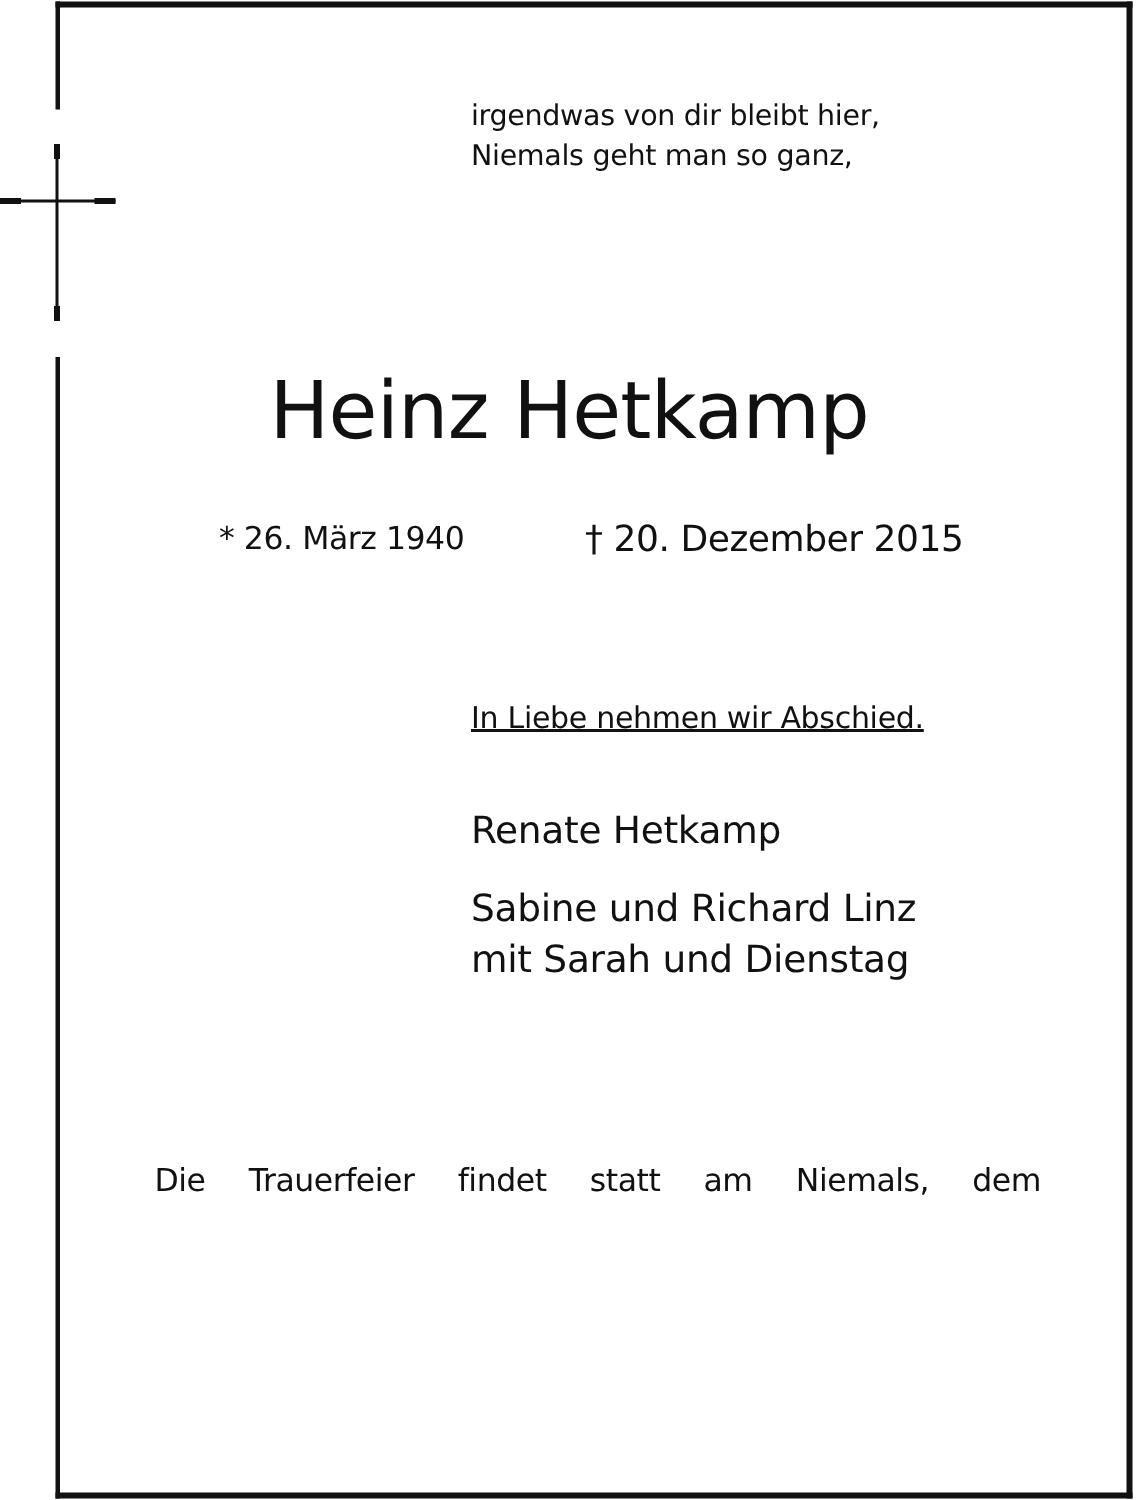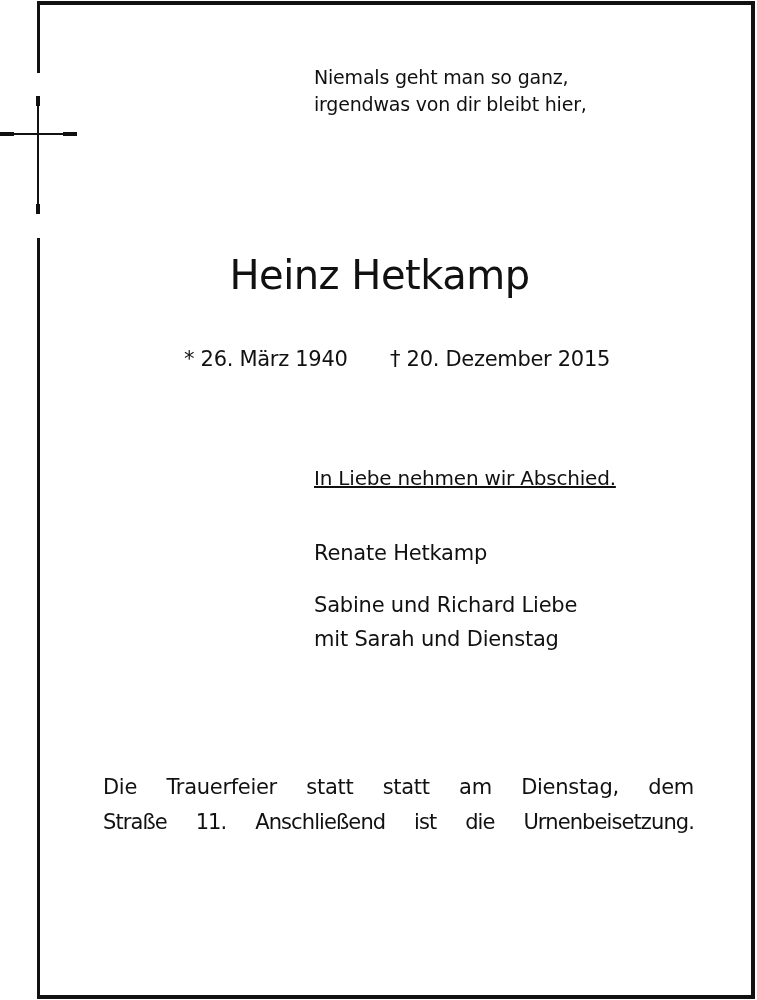--- a/index.html
+++ b/index.html
@@ -49,41 +49,41 @@
 
     .poem {
       position: absolute; left: 314px; top: 64px;
       font-size: 19px; line-height: 27px; letter-spacing: -0.2px;
     }
     .poem div { white-space: nowrap; }
 
     .name {
       position: absolute; left: 0; top: 245px; width: 757px;
       text-align: center;
-      font-size: 40px; line-height: 60px; letter-spacing: -0.5px;
+      font-size: 53px; line-height: 60px; letter-spacing: -0.5px;
       padding-left: 38px; box-sizing: border-box;
     }
     .name span { display: inline-block; transform: translateX(-18px); }
 
     .born {
       position: absolute; left: 146px; top: 345px;
-      font-size: 21px; line-height: 28px; white-space: nowrap; letter-spacing: -0.3px; margin-left: 38px;
+      font-size: 21px; line-height: 28px; white-space: nowrap; letter-spacing: -0.3px;
     }
     .died {
       position: absolute; left: 390px; top: 345px;
-      font-size: 21px; line-height: 28px; white-space: nowrap; letter-spacing: -0.3px;
+      font-size: 24px; line-height: 28px; white-space: nowrap; letter-spacing: -0.3px;
     }
 
     .farewell {
       position: absolute; left: 314px; top: 464px;
       font-size: 20px; line-height: 28px; white-space: nowrap; letter-spacing: -0.2px; text-decoration: underline;
     }
     .mourner {
       position: absolute; left: 314px;
-      font-size: 21px; line-height: 33px; white-space: nowrap; letter-spacing: -0.2px;
+      font-size: 25px; line-height: 33px; white-space: nowrap; letter-spacing: -0.2px;
     }
     .m1 { top: 537px; }
     .m2 { top: 589px; }
     .m3 { top: 623px; }
 
     .service {
       position: absolute; left: 103px; top: 770px; width: 591px;
       font-size: 21px; line-height: 34.5px; letter-spacing: -0.3px;
     }
     .service .line {
@@ -101,33 +101,32 @@
   <div class="frame-left-upper"></div>
   <div class="frame-left-lower"></div>
 </div>
 
 <div>
   <div class="cross-v"></div>
   <div class="cross-h"></div>
 </div>
 
 <div class="poem">
+  <div>irgendwas von dir bleibt hier,</div>
   <div>Niemals geht man so ganz,</div>
-  <div>irgendwas von dir bleibt hier,</div>
 </div>
 
 <div class="name">
   <span>Heinz Hetkamp</span>
 </div>
 
 <div class="born">* 26. März 1940</div>
 <div class="died">† 20. Dezember 2015</div>
 
 <div class="farewell">In Liebe nehmen wir Abschied.</div>
 
 <div class="mourner m1">Renate Hetkamp</div>
-<div class="mourner m2">Sabine und Richard Liebe</div>
+<div class="mourner m2">Sabine und Richard Linz</div>
 <div class="mourner m3">mit Sarah und Dienstag</div>
 
 <div class="service">
-  <span class="line">Die Trauerfeier statt statt am Dienstag, dem</span>
-  <span class="line last">Straße 11. Anschließend ist die Urnenbeisetzung.</span>
+  <span class="line">Die Trauerfeier findet statt am Niemals, dem</span>
 </div>
 
 </body></html>

